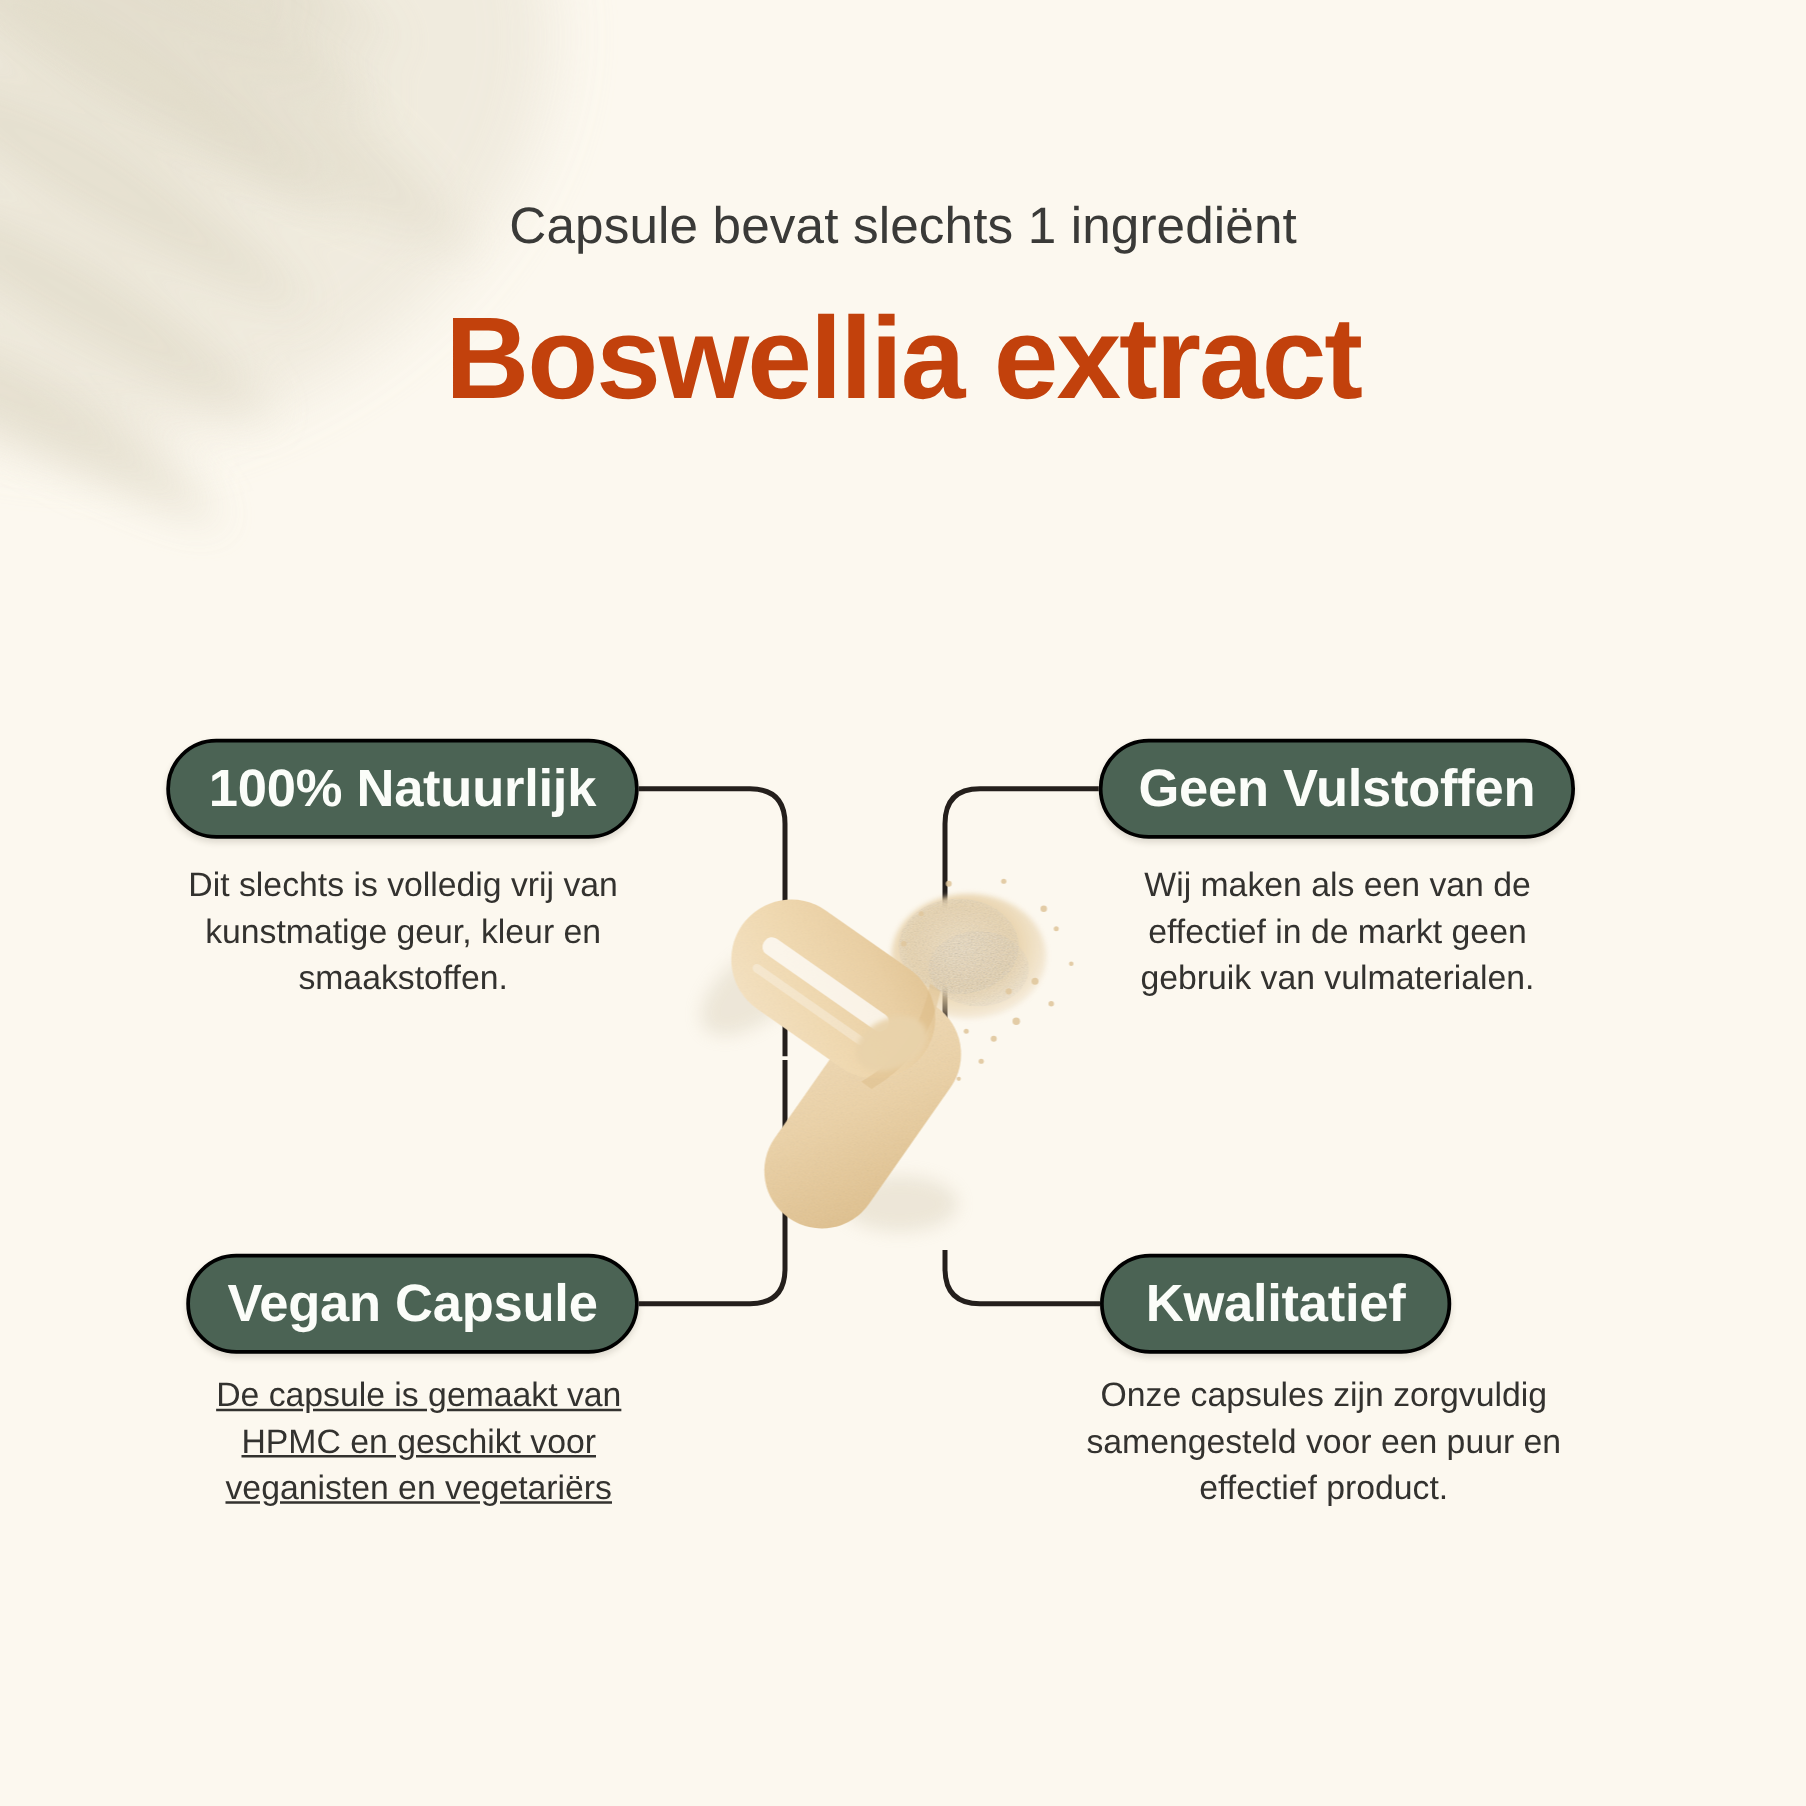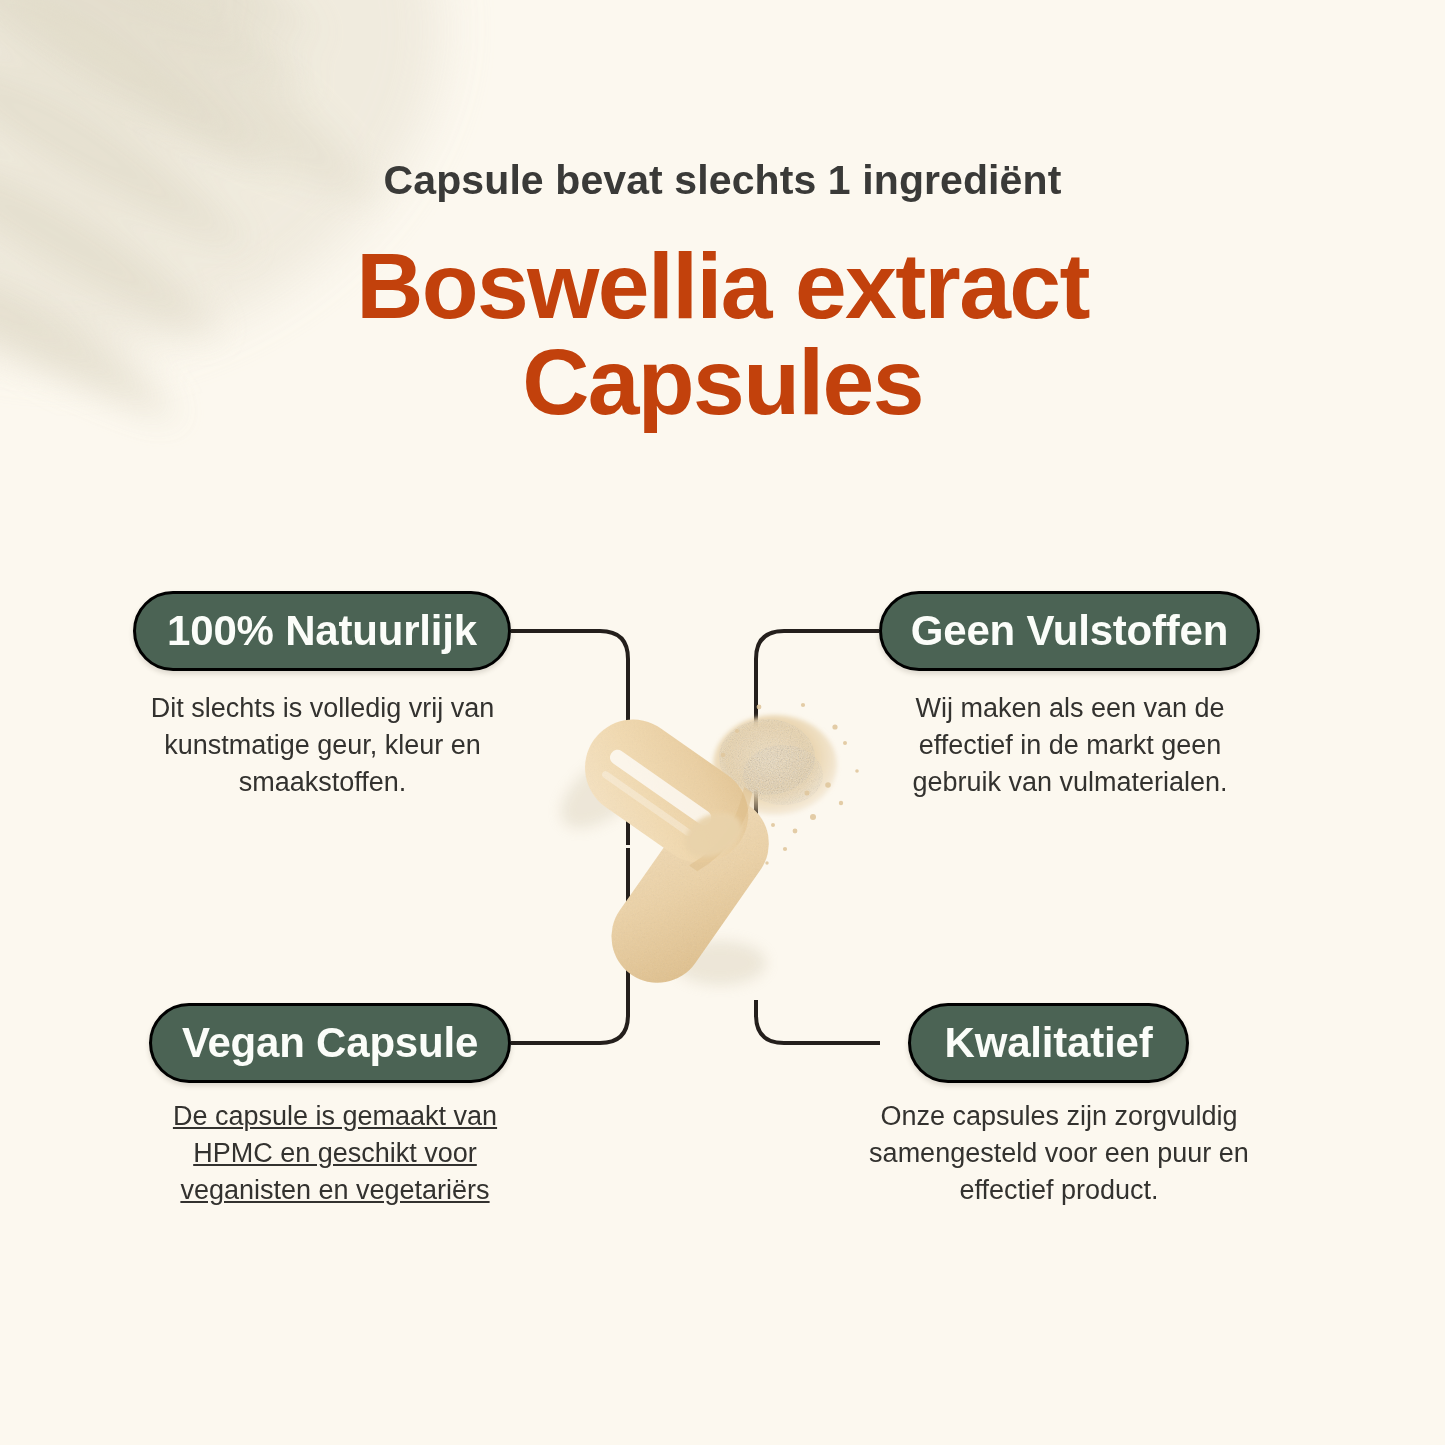--- a/index.html
+++ b/index.html
@@ -34,21 +34,21 @@
   }
 
   
   #subtitle {
     position: absolute;
     left: 0;
     top: 157px;
     width: 1445px;
     text-align: center;
     font-size: 41px;
-    font-weight: 700;
+    font-weight: 400;
     letter-spacing: 0.1px;
     color: #3a3a38;
   }
   #title {
     position: absolute;
     left: 0;
     top: 238px;
     width: 1445px;
     text-align: center;
     font-size: 93px;
@@ -105,21 +105,21 @@
 
   
   #badge-fillers { left: 879px; top: 591px; width: 381px; }
   #desc-fillers  { left: 880px; top: 690px; width: 380px; }
 
   
   #badge-vegan { left: 149px; top: 1003px; width: 362px; }
   #desc-vegan  { left: 140px; top: 1098px; width: 390px; text-decoration: underline; }
 
   
-  #badge-quality { left: 908px; top: 1003px; width: 281px; }
+  #badge-quality { left: 880px; top: 1003px; width: 281px; }
   #desc-quality  { left: 864px; top: 1098px; width: 390px; }
 
   
   #capsule-art {
     position: absolute;
     left: 545px;
     top: 685px;
     width: 330px;
     height: 330px;
   }
@@ -150,21 +150,20 @@
       <path d="M95,0 C215,25 340,95 440,200 C360,180 265,135 180,80 Z"></path>
     </g>
     <g filter="url(#blurFrond)" fill="#d9d3bf" opacity="0.5">
       <path d="M0,30 C200,80 380,200 500,360 C380,330 230,240 120,150 Z"></path>
     </g>
   </svg>
 
   <div id="subtitle">Capsule bevat slechts 1 ingrediënt</div>
   <div id="title">
     <span class="ln">Boswellia extract</span>
-    <span class="ln">Capsules</span>
   </div>
 
   <svg id="connectors" viewBox="0 0 1445 1445">
     <g fill="none" stroke="#241f1c" stroke-width="4" stroke-linecap="butt">
 
       <path d="M511,631 L600,631 Q628,631 628,659 L628,845"></path>
 
       <path d="M879,631 L784,631 Q756,631 756,659 L756,845"></path>
 
       <path d="M511,1043 L600,1043 Q628,1043 628,1015 L628,848"></path>

